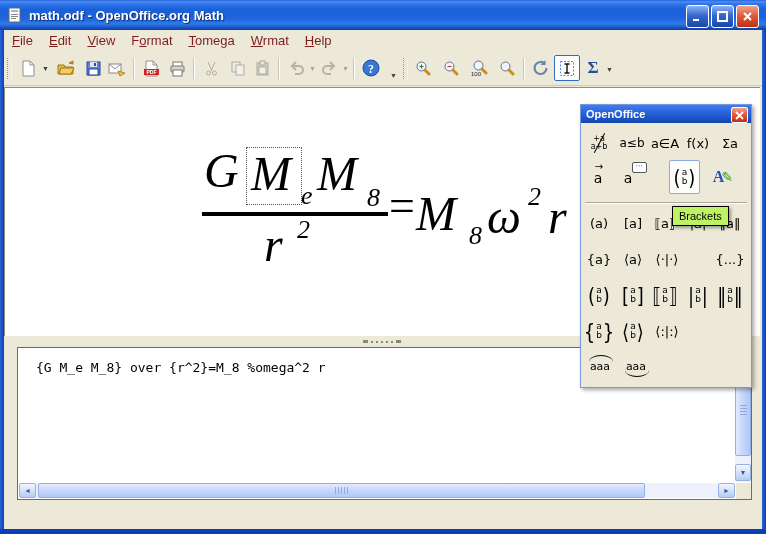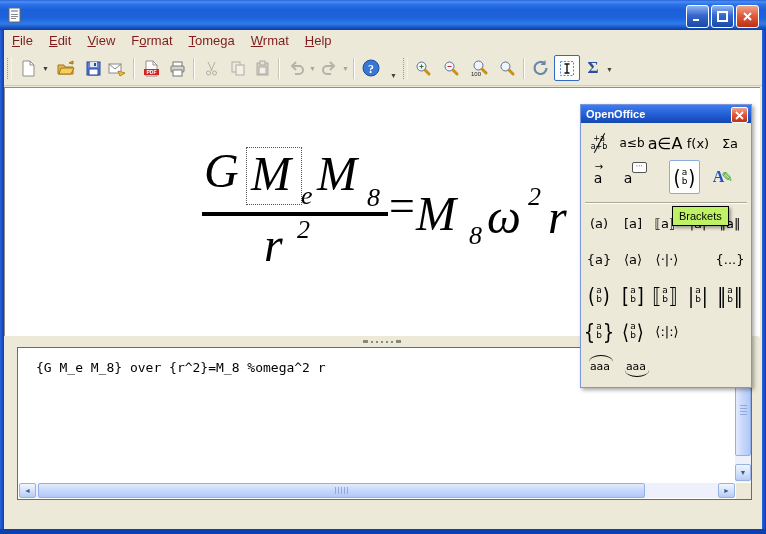--- a/index.html
+++ b/index.html
@@ -120,20 +120,21 @@
   <div class="titlebar">
     <span style="margin-left:7px;display:flex;">
       <svg width="16" height="16">
           <rect x="2" y="1" width="11" height="14" fill="#fdfdfd" stroke="#6b6b6b"></rect>
           <rect x="4" y="3" width="7" height="2" fill="#9db6e0"></rect>
           <rect x="4" y="7" width="7" height="1" fill="#888"></rect>
           <rect x="4" y="9" width="7" height="1" fill="#888"></rect>
           <rect x="4" y="11" width="5" height="1" fill="#888"></rect>
         </svg>
     </span>
+    <span class="title-text">math.odf - OpenOffice.org Math</span>
     <div class="tb-btns">
       <div class="tbtn">
         <svg width="11" height="11">
             <rect x="1" y="8" width="6" height="2" fill="#fff"></rect>
           </svg>
       </div>
       <div class="tbtn">
         <svg width="11" height="11">
             <rect x="1" y="1" width="9" height="9" fill="none" stroke="#fff" stroke-width="2"></rect>
           </svg>
@@ -385,21 +386,21 @@
         <svg width="9" height="9">
             <path d="M1 1 L8 8 M8 1 L1 8" stroke="#fff" stroke-width="1.8"></path>
           </svg>
       </div>
     </div>
 
     <div class="pal-btn" style="left:3px;top:24px;width:30px;height:28px;">
       <span class="unary-stack"><span>+a</span><br><span>a+b</span><span class="unary-slash"></span></span>
     </div>
     <div class="pal-btn flatb" style="left:36px;top:24px;width:30px;height:28px;font-size:12px;">a≤b</div>
-    <div class="pal-btn flatb" style="left:68px;top:24px;width:32px;height:28px;font-size:16px;">a∈A</div>
+    <div class="pal-btn flatb" style="left:68px;top:24px;width:32px;height:28px;font-size:13px;">a∈A</div>
     <div class="pal-btn flatb" style="left:102px;top:24px;width:30px;height:28px;">f(x)</div>
     <div class="pal-btn flatb" style="left:134px;top:24px;width:30px;height:28px;">Σa</div>
 
     <div class="pal-btn" style="left:3px;top:57px;width:28px;height:32px;">
       <span class="vec"><span class="arr">→</span><span>a</span></span>
     </div>
     <div class="pal-btn" style="left:33px;top:57px;width:28px;height:32px;">
       <span class="misc-a"><span>a</span><span class="bubble">⋯</span></span>
     </div>
     <div class="pal-btn selected" style="left:88px;top:55px;width:31px;height:34px;">

